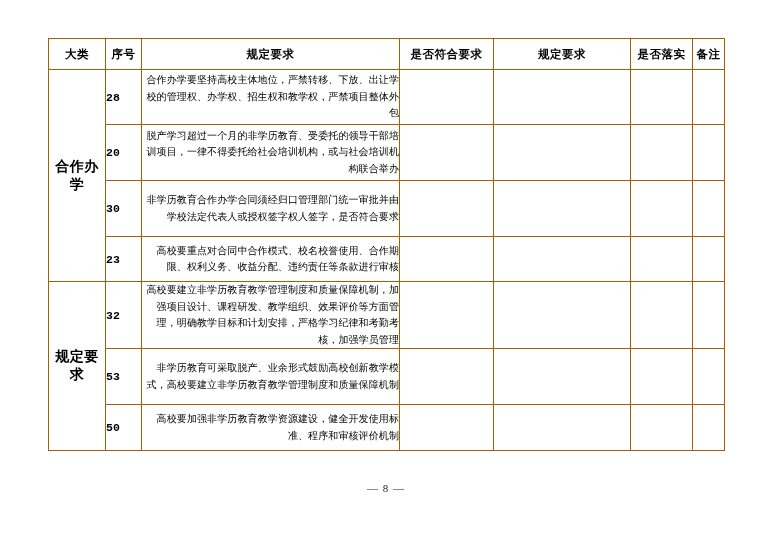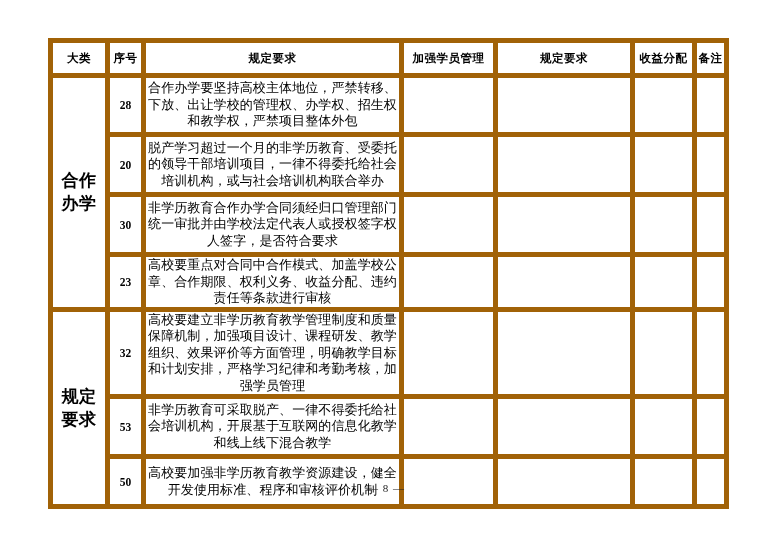--- a/index.html
+++ b/index.html
@@ -28,21 +28,21 @@
   #doc-table {
     position: absolute;
     left: 48px;
     top: 38px;
     width: 676px;
     border-collapse: collapse;
     table-layout: fixed;
   }
 
   #doc-table td, #doc-table th {
-    border: 5px solid #a16207;
+    border: 1px solid #a16207;
     padding: 0;
     vertical-align: middle;
     background: #ffffff;
   }
 
   
   col.c-category { width: 57px; }
   col.c-index    { width: 36px; }
   col.c-req      { width: 258px; }
   col.c-comply   { width: 94px; }
@@ -57,37 +57,37 @@
     font-weight: bold;
     font-size: 11.5px;
     letter-spacing: 0.5px;
     font-family: "Liberation Sans", "DejaVu Sans", sans-serif;
   }
 
   
   td.category {
     text-align: center;
     font-weight: bold;
-    font-size: 17px;
+    font-size: 14px;
     letter-spacing: 0.5px;
     font-family: "Liberation Sans", "DejaVu Sans", sans-serif;
   }
 
   
   td.index {
-    text-align: center;
+    text-align: left;
     font-weight: bold;
     font-size: 11.5px;
-    font-family: Liberation Serif, serif;
+    font-family: Liberation Mono, monospace;
   }
 
   
   td.requirement {
-    text-align: center;
-    font-size: 13px;
+    text-align: right;
+    font-size: 10px;
     line-height: 16.5px;
     padding: 5px 4px 5px 5px;
     vertical-align: middle;
     font-family: "Liberation Serif", "DejaVu Serif", serif;
     letter-spacing: 0.1px;
   }
 
   
   td.blank { }
 
@@ -127,23 +127,23 @@
       <col class="c-measure">
       <col class="c-impl">
       <col class="c-remark">
     </colgroup>
 
     <thead>
       <tr>
         <th>大类</th>
         <th>序号</th>
         <th>规定要求</th>
-        <th>加强学员管理</th>
+        <th>是否符合要求</th>
         <th>规定要求</th>
-        <th>收益分配</th>
+        <th>是否落实</th>
         <th>备注</th>
       </tr>
     </thead>
 
     <tbody>
 
       <tr class="r28">
         <td class="category" rowspan="4">合作办学</td>
         <td class="index">28</td>
         <td class="requirement">合作办学要坚持高校主体地位，严禁转移、下放、出让学校的管理权、办学权、招生权和教学权，严禁项目整体外包</td>
@@ -166,40 +166,40 @@
         <td class="index">30</td>
         <td class="requirement">非学历教育合作办学合同须经归口管理部门统一审批并由学校法定代表人或授权签字权人签字，是否符合要求</td>
         <td class="blank"></td>
         <td class="blank"></td>
         <td class="blank"></td>
         <td class="blank"></td>
       </tr>
 
       <tr class="r31">
         <td class="index">23</td>
-        <td class="requirement">高校要重点对合同中合作模式、加盖学校公章、合作期限、权利义务、收益分配、违约责任等条款进行审核</td>
+        <td class="requirement">高校要重点对合同中合作模式、校名校誉使用、合作期限、权利义务、收益分配、违约责任等条款进行审核</td>
         <td class="blank"></td>
         <td class="blank"></td>
         <td class="blank"></td>
         <td class="blank"></td>
       </tr>
 
       <tr class="r32">
         <td class="category" rowspan="3">规定要求</td>
         <td class="index">32</td>
         <td class="requirement">高校要建立非学历教育教学管理制度和质量保障机制，加强项目设计、课程研发、教学组织、效果评价等方面管理，明确教学目标和计划安排，严格学习纪律和考勤考核，加强学员管理</td>
         <td class="blank"></td>
         <td class="blank"></td>
         <td class="blank"></td>
         <td class="blank"></td>
       </tr>
 
       <tr class="r33">
         <td class="index">53</td>
-        <td class="requirement">非学历教育可采取脱产、一律不得委托给社会培训机构，开展基于互联网的信息化教学和线上线下混合教学</td>
+        <td class="requirement">非学历教育可采取脱产、业余形式鼓励高校创新教学模式，高校要建立非学历教育教学管理制度和质量保障机制</td>
         <td class="blank"></td>
         <td class="blank"></td>
         <td class="blank"></td>
         <td class="blank"></td>
       </tr>
 
       <tr class="r34">
         <td class="index">50</td>
         <td class="requirement">高校要加强非学历教育教学资源建设，健全开发使用标准、程序和审核评价机制</td>
         <td class="blank"></td>

